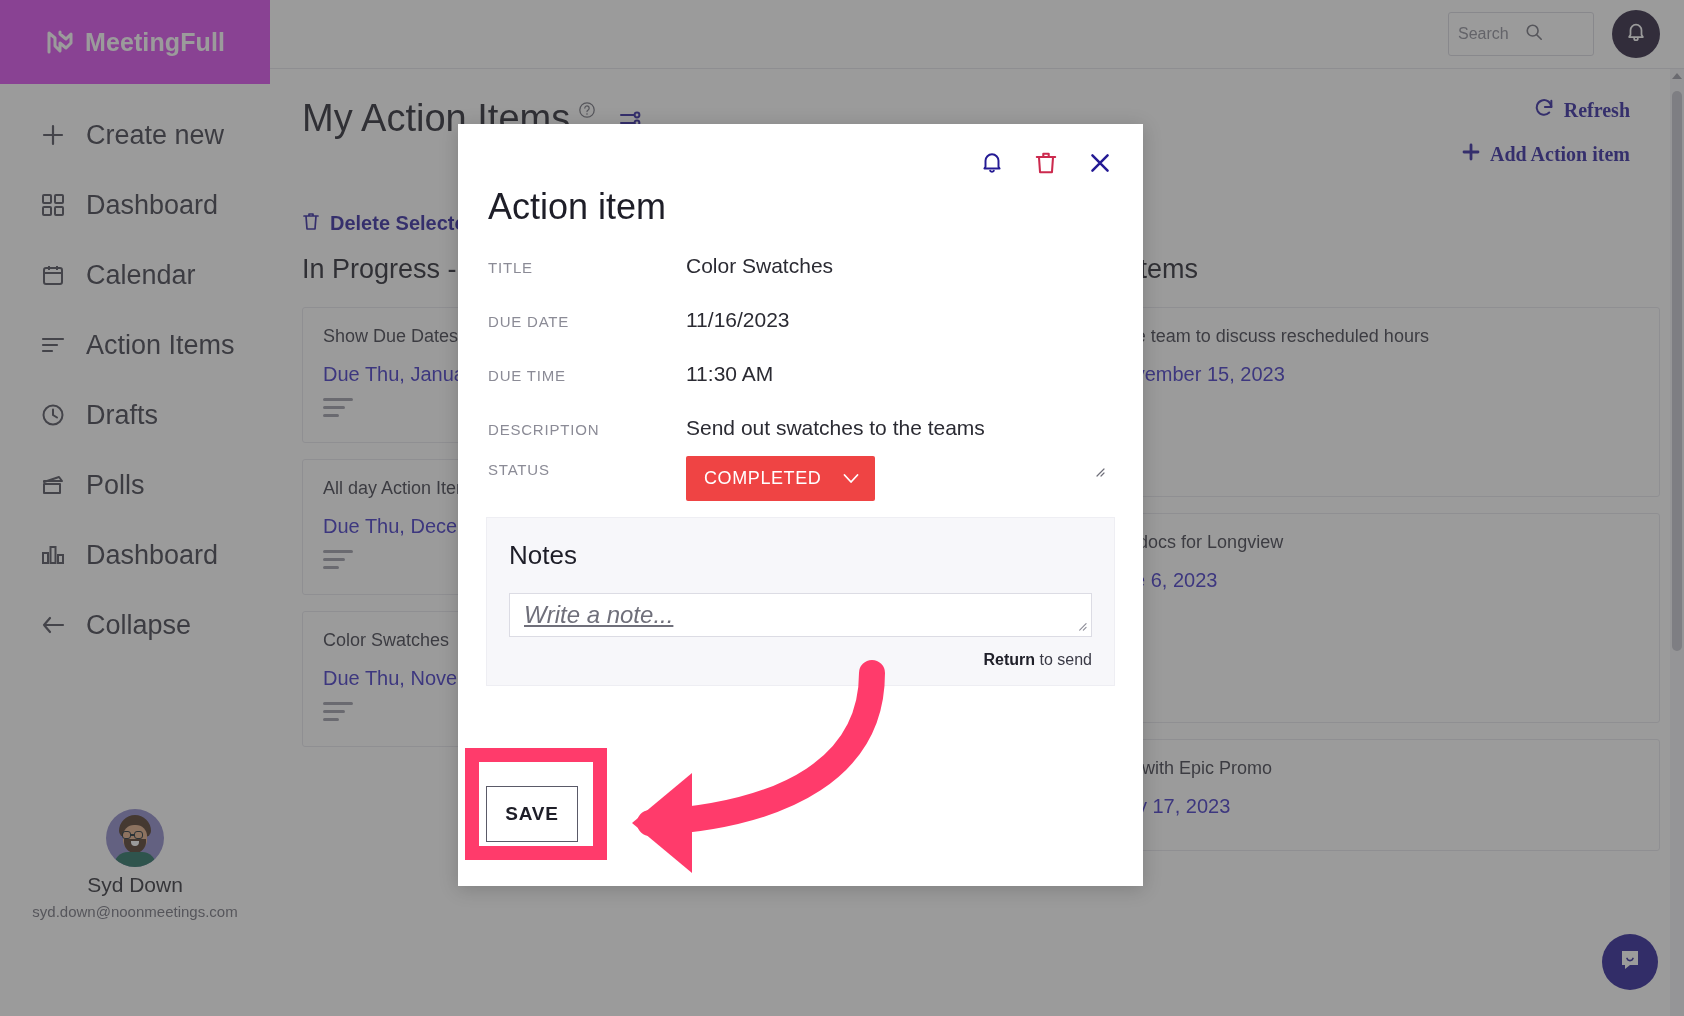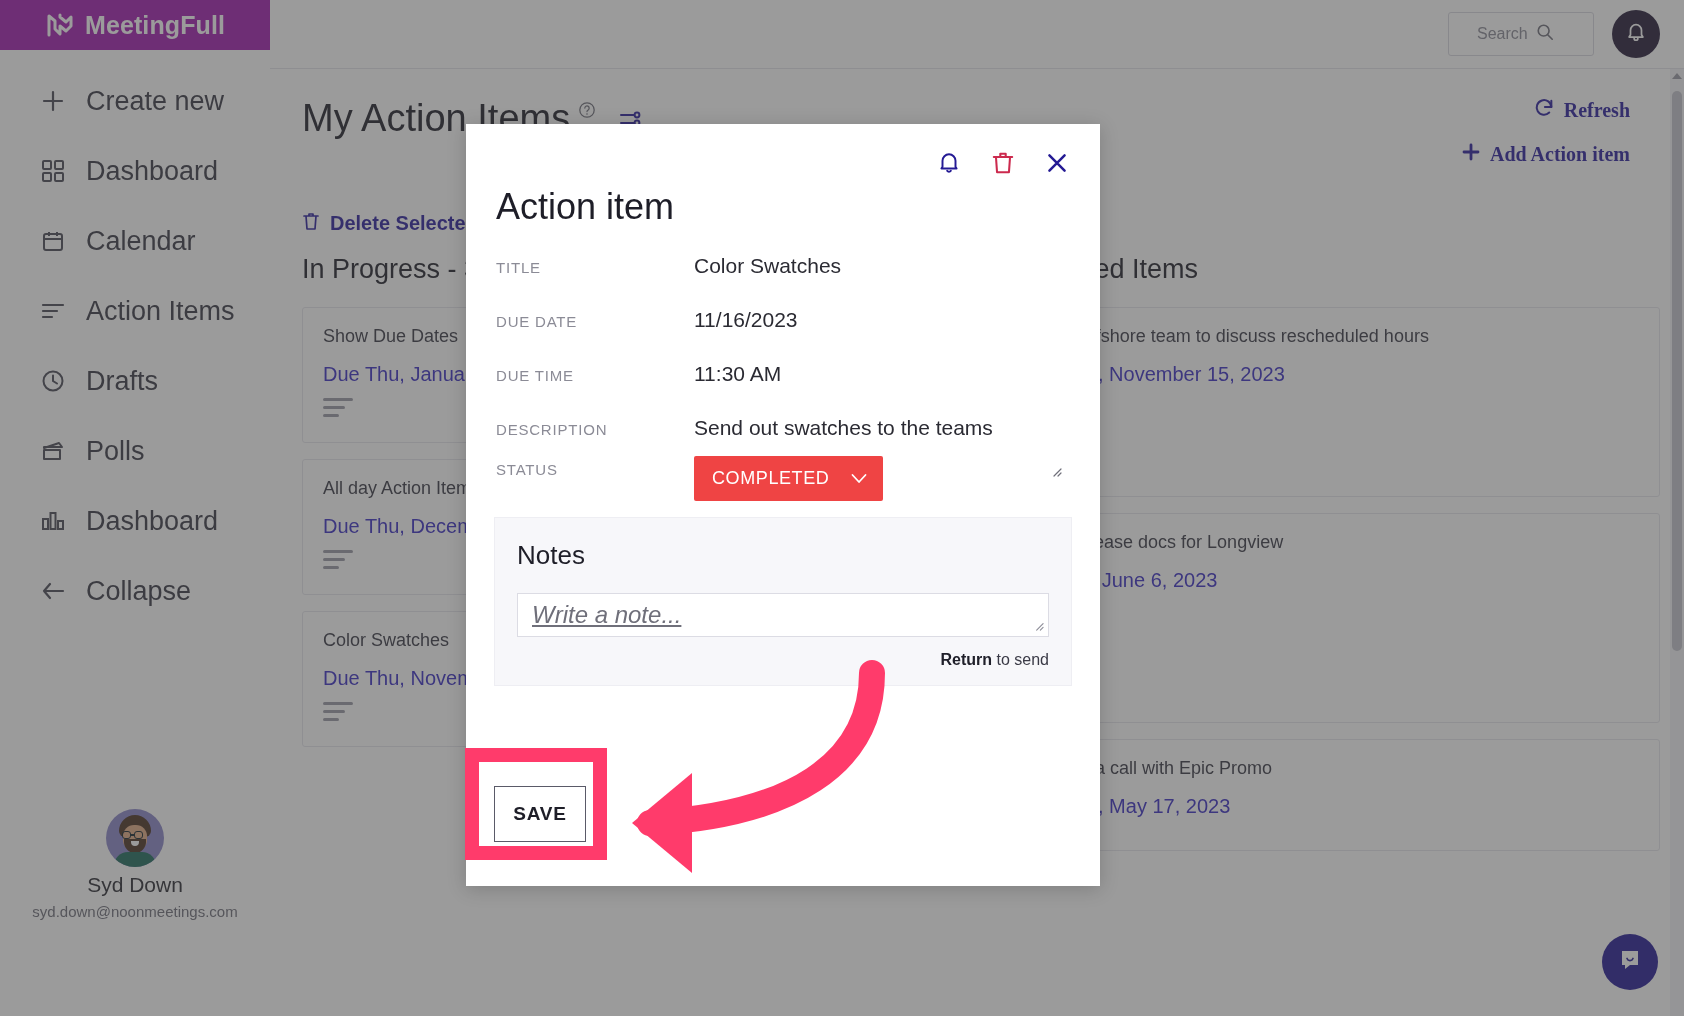--- a/index.html
+++ b/index.html
@@ -13,21 +13,21 @@
 
   
   #app { position: absolute; inset: 0; }
 
   
   .sidebar {
     position: absolute; left: 0; top: 0; width: 270px; height: 1016px;
     background: #ffffff;
   }
   .brand {
-    height: 50px; background: #a21caf;
+    height: 84px; background: #d946ef;
     display: flex; align-items: center; justify-content: center; gap: 10px;
   }
   .brand-logo { width: 30px; height: 30px; }
   .brand-name { color: #ffffff; font-size: 25px; font-weight: bold; letter-spacing: .1px; }
 
   .nav { padding-top: 16px; }
   .nav-item {
     display: flex; align-items: center; gap: 20px;
     height: 70px; padding-left: 40px;
     color: #3a3a46; font-size: 27px; cursor: pointer;
@@ -56,21 +56,21 @@
 
   
   .topbar {
     position: absolute; left: 270px; top: 0; right: 0; height: 69px;
     background: #ffffff; border-bottom: 1px solid #e3e3ea;
     display: flex; align-items: center; justify-content: flex-end; gap: 18px;
     padding-right: 24px;
   }
   .search-box {
     width: 146px; height: 44px; border: 1px solid #d7d7e0; border-radius: 3px;
-    display: flex; align-items: center; padding: 0 28px; gap: 8px;
+    display: flex; align-items: center; padding: 0 9px; gap: 8px;
     color:#8b8b96; font-size:16px;
   }
   .search-box span { flex: 1; }
   .bell-btn {
     width: 48px; height: 48px; border-radius: 50%; background: #241a38;
     display: flex; align-items: center; justify-content: center;
   }
 
   
   .page { position: absolute; left: 270px; top: 69px; right: 0; bottom: 0; background:#ffffff; }
@@ -108,23 +108,23 @@
   .chat-bubble {
     position:absolute; right:26px; bottom:26px; width:56px; height:56px;
     border-radius:50%; background:#241a94; display:flex; align-items:center; justify-content:center;
   }
 
   
   .dim { position:absolute; inset:0; background: rgba(64,64,64,.52); }
 
   
   .modal {
-    position:absolute; left:458px; top:124px; width:634px; height:762px;
+    position:absolute; left:458px; top:124px; width:685px; height:762px;
     background:#ffffff; box-shadow: 0 3px 18px rgba(0,0,0,.18);
-    display:flex; flex-direction:column;margin-left:8px;
+    display:flex; flex-direction:column;
   }
   .modal-icons { display:flex; justify-content:flex-end; gap:28px; padding:26px 30px 0 0; }
   .mi { cursor:pointer; }
   .modal-title { font-size:36px; color:#1e1e28; font-weight:normal; padding:6px 0 0 30px; }
 
   .fields { padding: 26px 30px 0 30px; }
   .frow { display:flex; align-items:flex-start; margin-bottom:30px; }
   .flabel { width:198px; flex:0 0 198px; font-size:15px; letter-spacing:.8px; color:#8b8b96; padding-top:5px; }
   .fvalue { font-size:21px; color:#2b2b33; }
   .desc-row { position:relative; margin-bottom:16px; }

